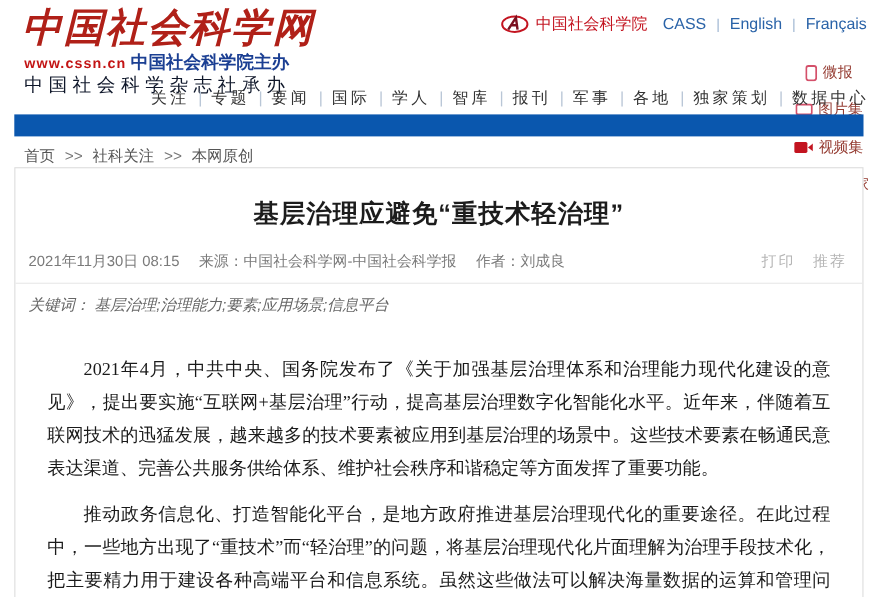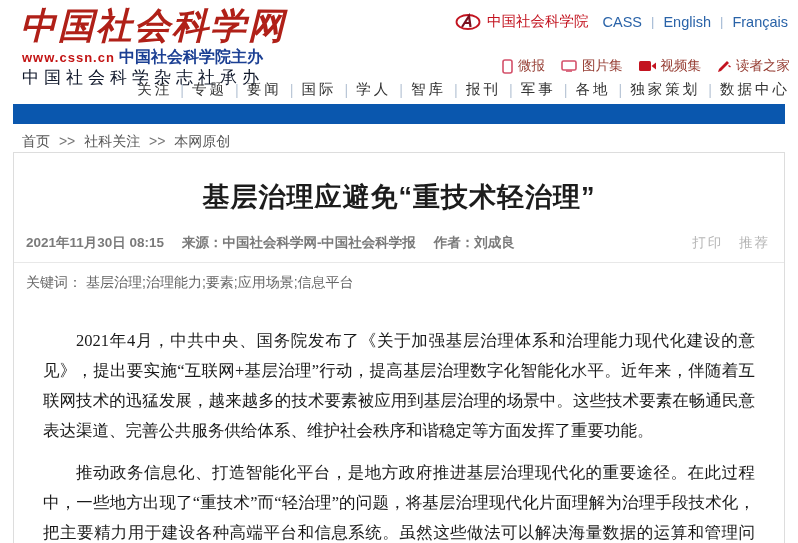--- a/index.html
+++ b/index.html
@@ -31,21 +31,21 @@
     display:flex; align-items:center; font-size:14.5px; white-space:nowrap;
   }
   .top-links .cass-cn { color:#c31420; margin:0 14px 0 6px; }
   .top-links a.blue { color:#2a63a8; text-decoration:none; cursor:pointer; }
   .top-sep { color:#9fb6d2; margin:0 9px; font-size:13px; }
 
   
   .quick-links {
     position:absolute; right:8px; top:57px;
     display:flex; align-items:center; gap:16px;
-    font-size:13.5px; color:#943a30; white-space:nowrap;
+    font-size:13.5px; color:#943a30; white-space:nowrap;flex-direction:column;
   }
   .quick-item { display:flex; align-items:center; gap:5px; cursor:pointer; }
 
   
   .main-nav {
     position:absolute; right:8px; top:80px;
     display:flex; align-items:center;
     font-size:14.5px; color:#333; white-space:nowrap;
   }
   .main-nav .nav-item { letter-spacing:3px; cursor:pointer; }
@@ -65,32 +65,32 @@
   .breadcrumb .crumb { cursor:pointer;text-align:center; }
   .breadcrumb .bc-sep { margin:0 5px; color:#777; }
 
   
   .article-box {
     position:absolute; left:13px; top:152px; width:772px; height:430px;
     border:1px solid #ddd; background:#fff;
   }
   .article-title {
     margin-top:26px; text-align:center;
-    font-size:27px; font-weight:bold; color:#1c1c1c; letter-spacing:1px;
+    font-size:23px; font-weight:bold; color:#1c1c1c; letter-spacing:1px;
   }
   .meta-row {
     margin-top:19px; padding:0 14px 10px 12px;
     display:flex; justify-content:space-between; align-items:flex-end;
     font-size:13.5px; color:#7a7a7a;
     border-bottom:1px solid #e8e8e8;
   }
-  .meta-left span { margin-right:14px;font-weight:bold; }
+  .meta-left span { margin-right:14px; }
   .meta-actions { color:#b5b5b5; letter-spacing:2px; }
   .meta-actions span { margin-left:10px; cursor:pointer; }
-  .keywords-row { padding:11px 14px 8px 12px; font-size:14px; color:#666; }
+  .keywords-row { padding:11px 14px 8px 12px; font-size:14px; color:#666;font-style:italic; }
   .keywords-row .kw-label { margin-right:4px; }
 
   .article-body {
     padding:14px 17px 0 17px;
     font-family:"Liberation Serif","DejaVu Serif",serif;
     font-size:16.5px; line-height:30px; color:#1a1a1a;
     text-align:justify;
   }
   .article-body p { text-indent:2em; margin:12px; }
 

